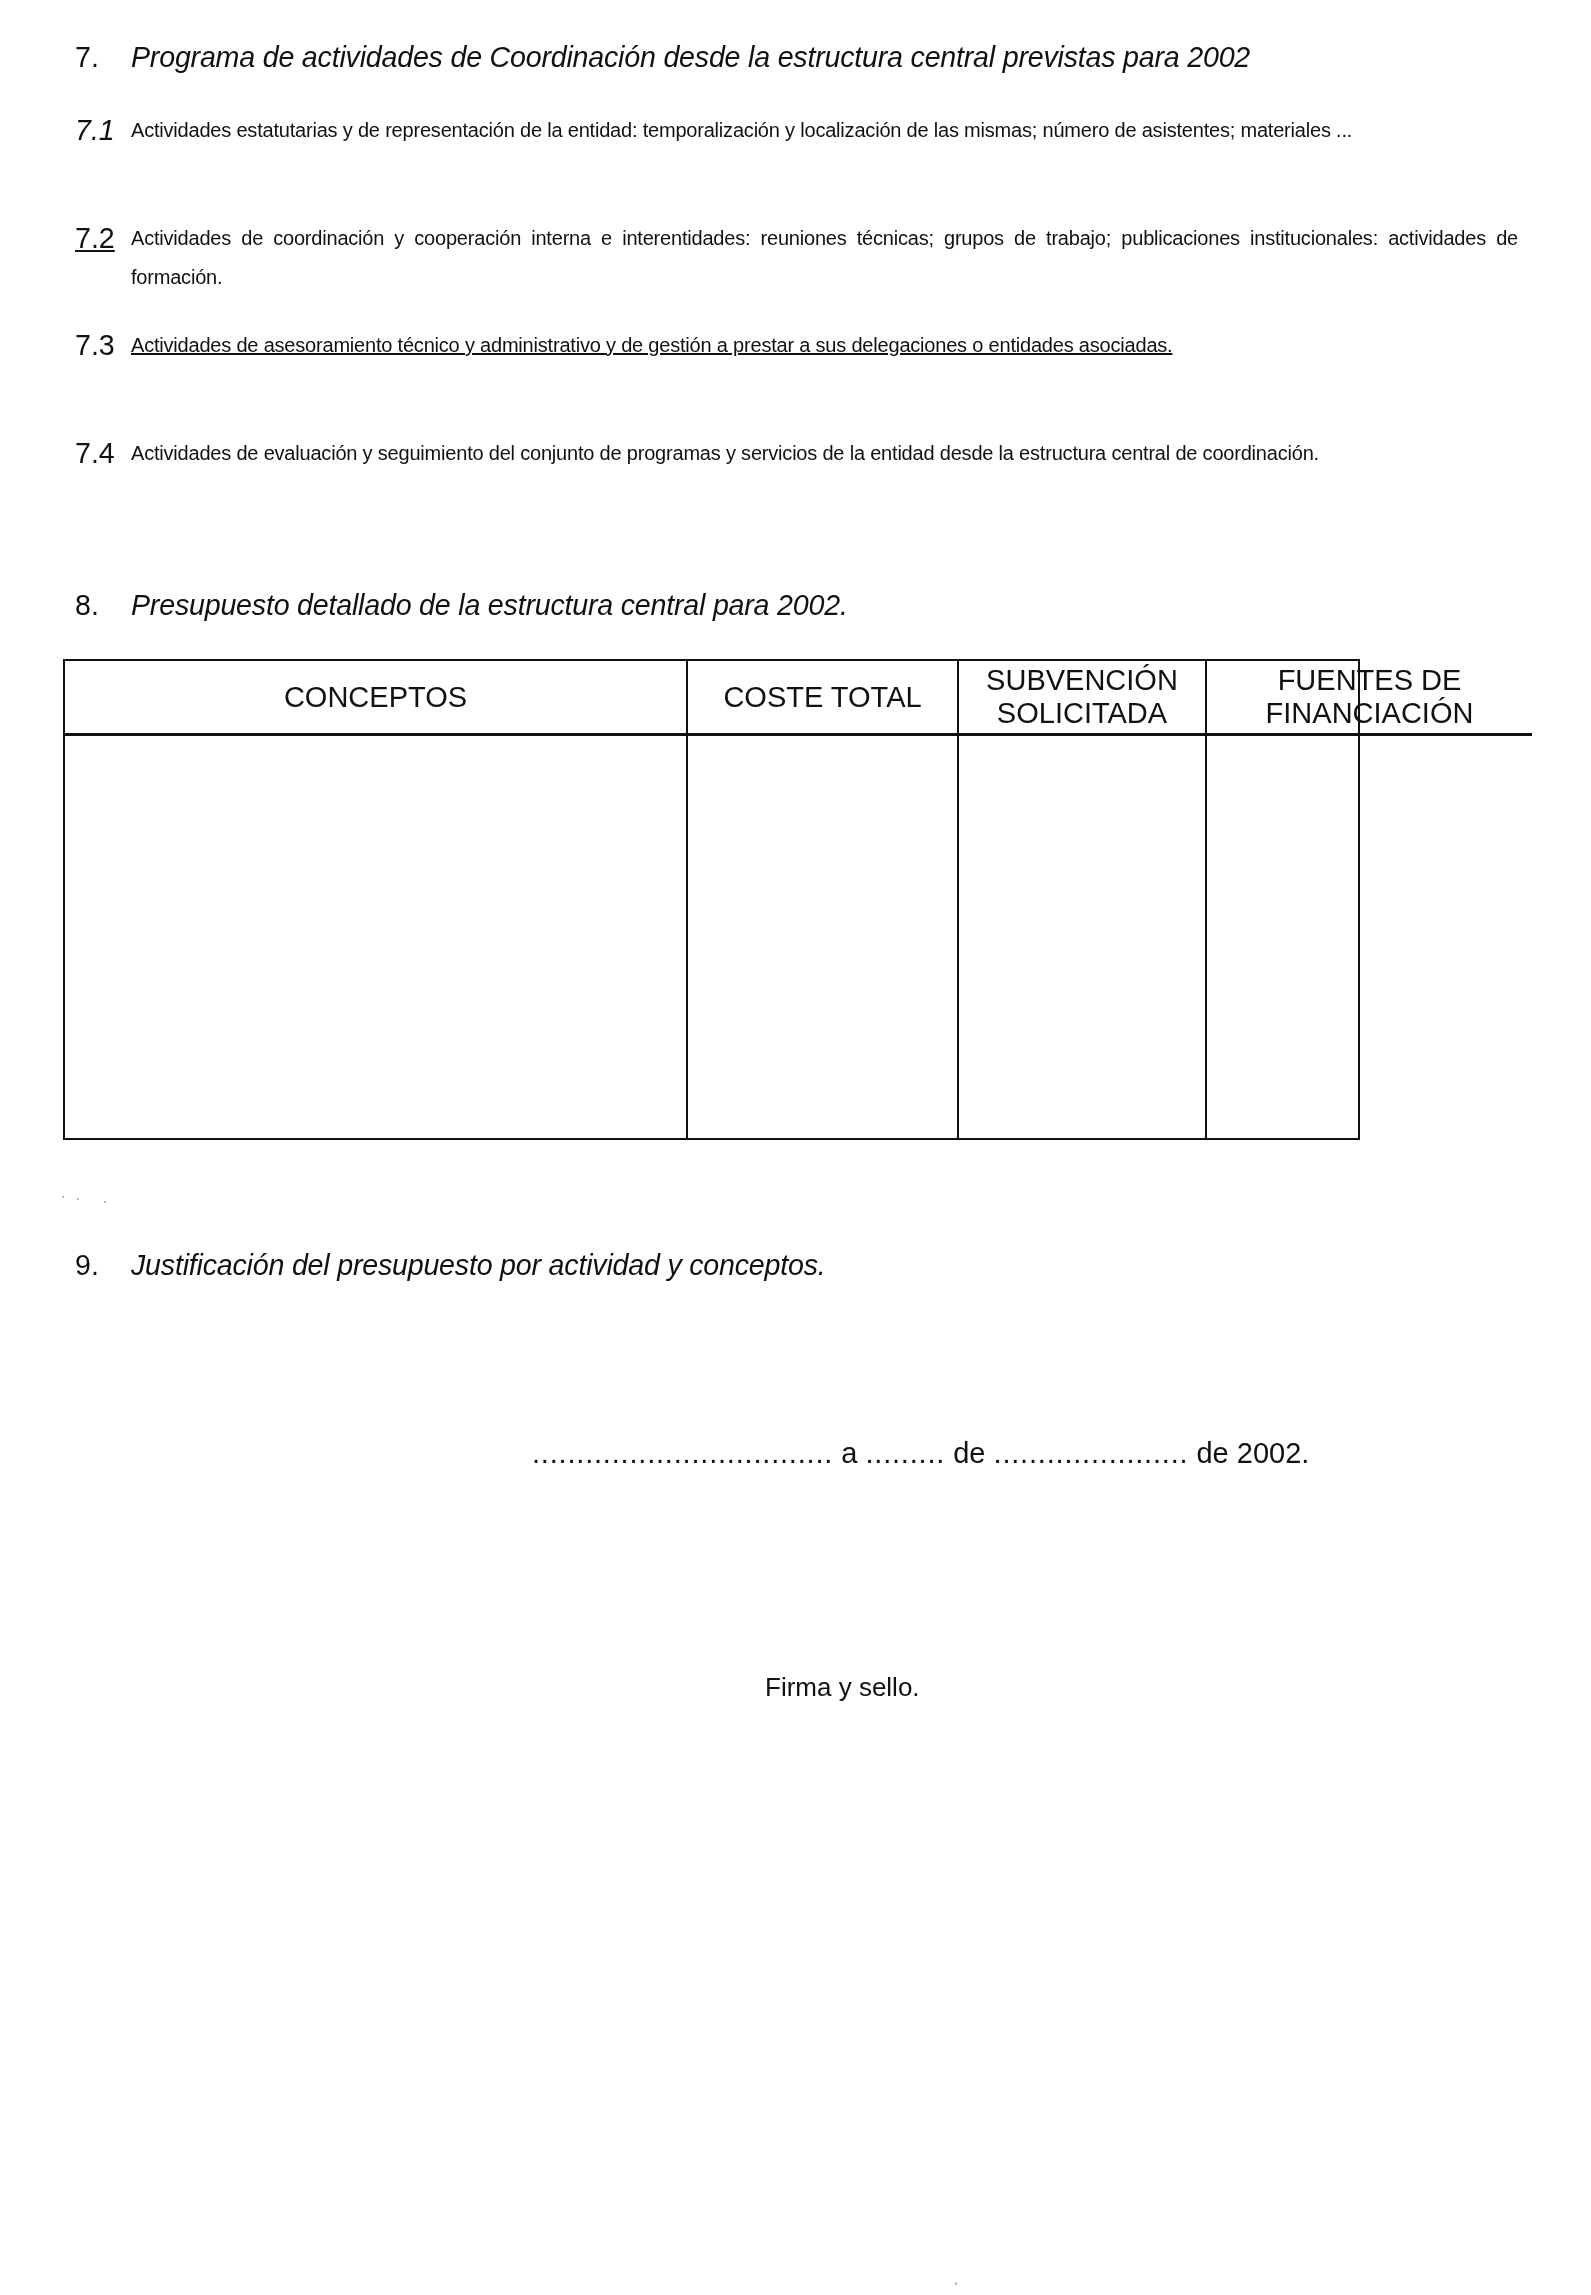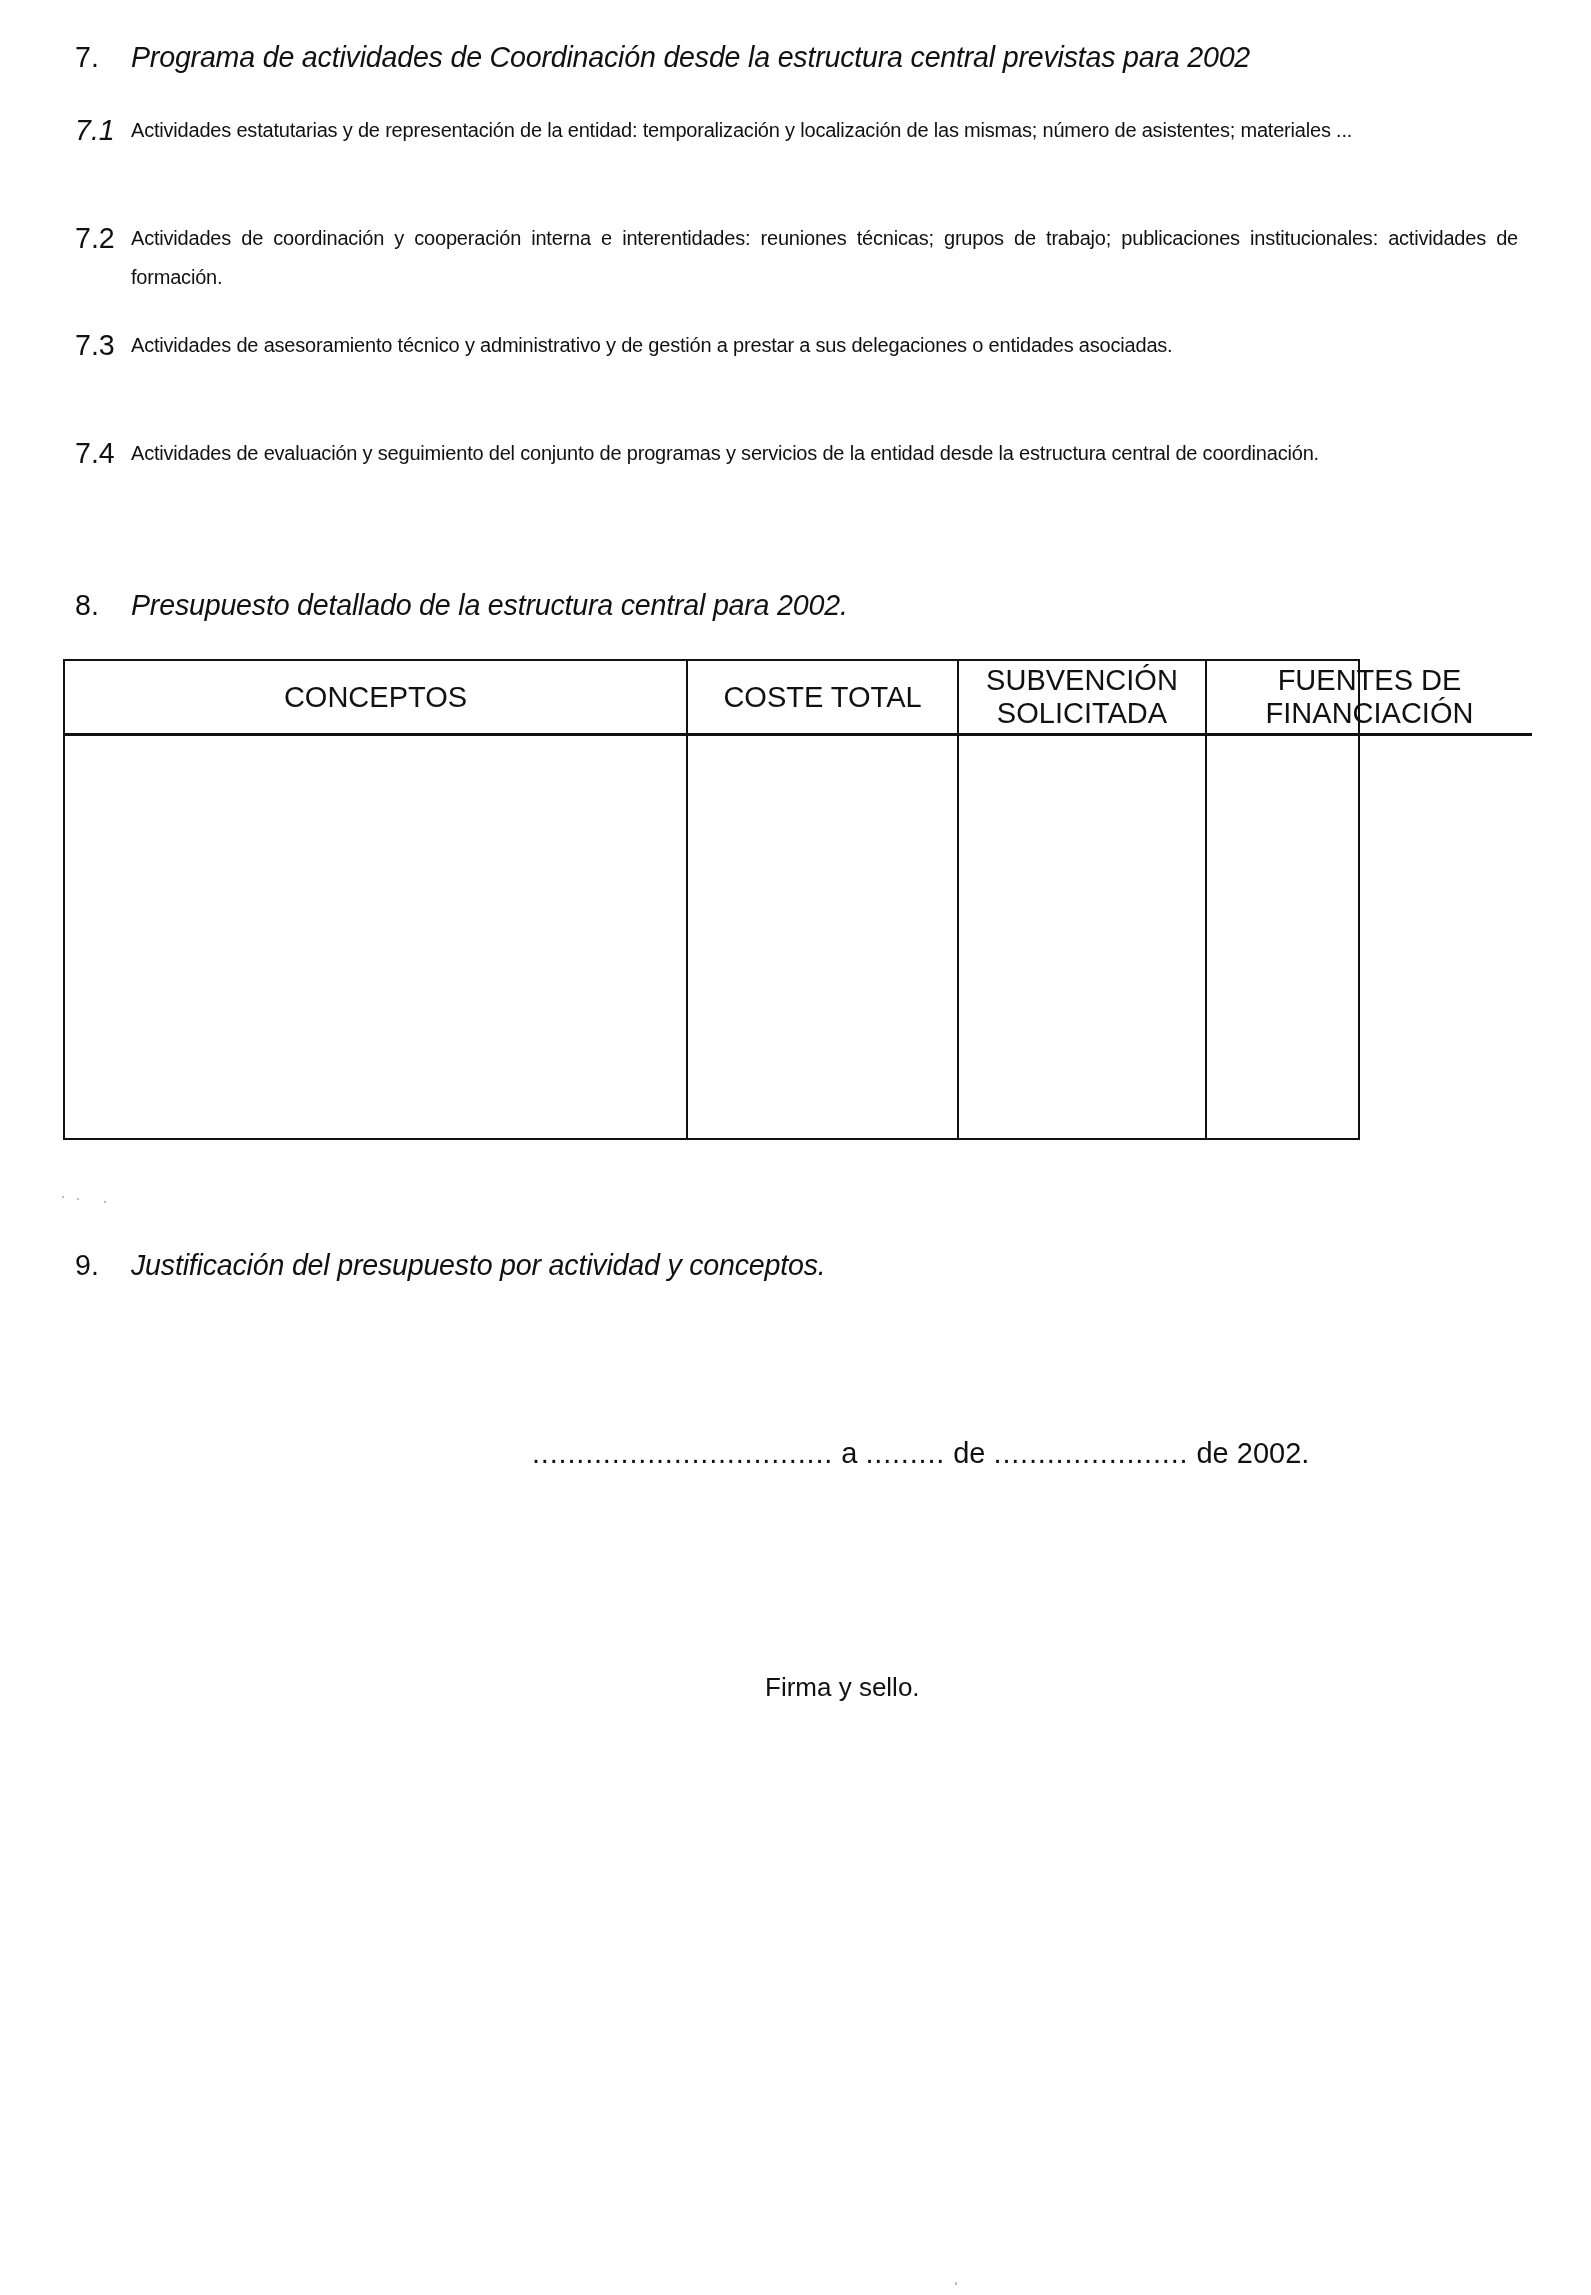--- a/index.html
+++ b/index.html
@@ -96,25 +96,25 @@
   </style>
 </head>
 <body>
 
 <div class="num" style="left:75px; top:38px;">7.</div>
 <div class="line" style="left:131px; top:38px;">Programa de actividades de Coordinación desde la estructura central previstas para 2002</div>
 
 <div class="num" style="left:75px; top:111px;font-style:italic;">7.1</div>
 <div class="para" style="top:111px;">Actividades estatutarias y de representación de la entidad: temporalización y localización de las mismas; número de asistentes; materiales ...</div>
 
-<div class="num" style="left:75px; top:219px;">7.2</div>
+<div class="num" style="left:75px; top:219px;text-decoration:underline;">7.2</div>
 <div class="para" style="top:219px;">Actividades de coordinación y cooperación interna e interentidades: reuniones técnicas; grupos de trabajo; publicaciones institucionales: actividades de formación.</div>
 
 <div class="num" style="left:75px; top:326px;">7.3</div>
-<div class="para" style="top:326px;">Actividades de asesoramiento técnico y administrativo y de gestión a prestar a sus delegaciones o entidades asociadas.</div>
+<div class="para" style="top:326px;text-decoration:underline;">Actividades de asesoramiento técnico y administrativo y de gestión a prestar a sus delegaciones o entidades asociadas.</div>
 
 <div class="num" style="left:75px; top:434px;">7.4</div>
 <div class="para" style="top:434px;">Actividades de evaluación y seguimiento del conjunto de programas y servicios de la entidad desde la estructura central de coordinación.</div>
 
 <div class="num" style="left:75px; top:586px;">8.</div>
 <div class="line" style="left:131px; top:586px;">Presupuesto detallado de la estructura central para 2002.</div>
 
 <div class="table-wrap">
   <table class="budget">
     <colgroup>

